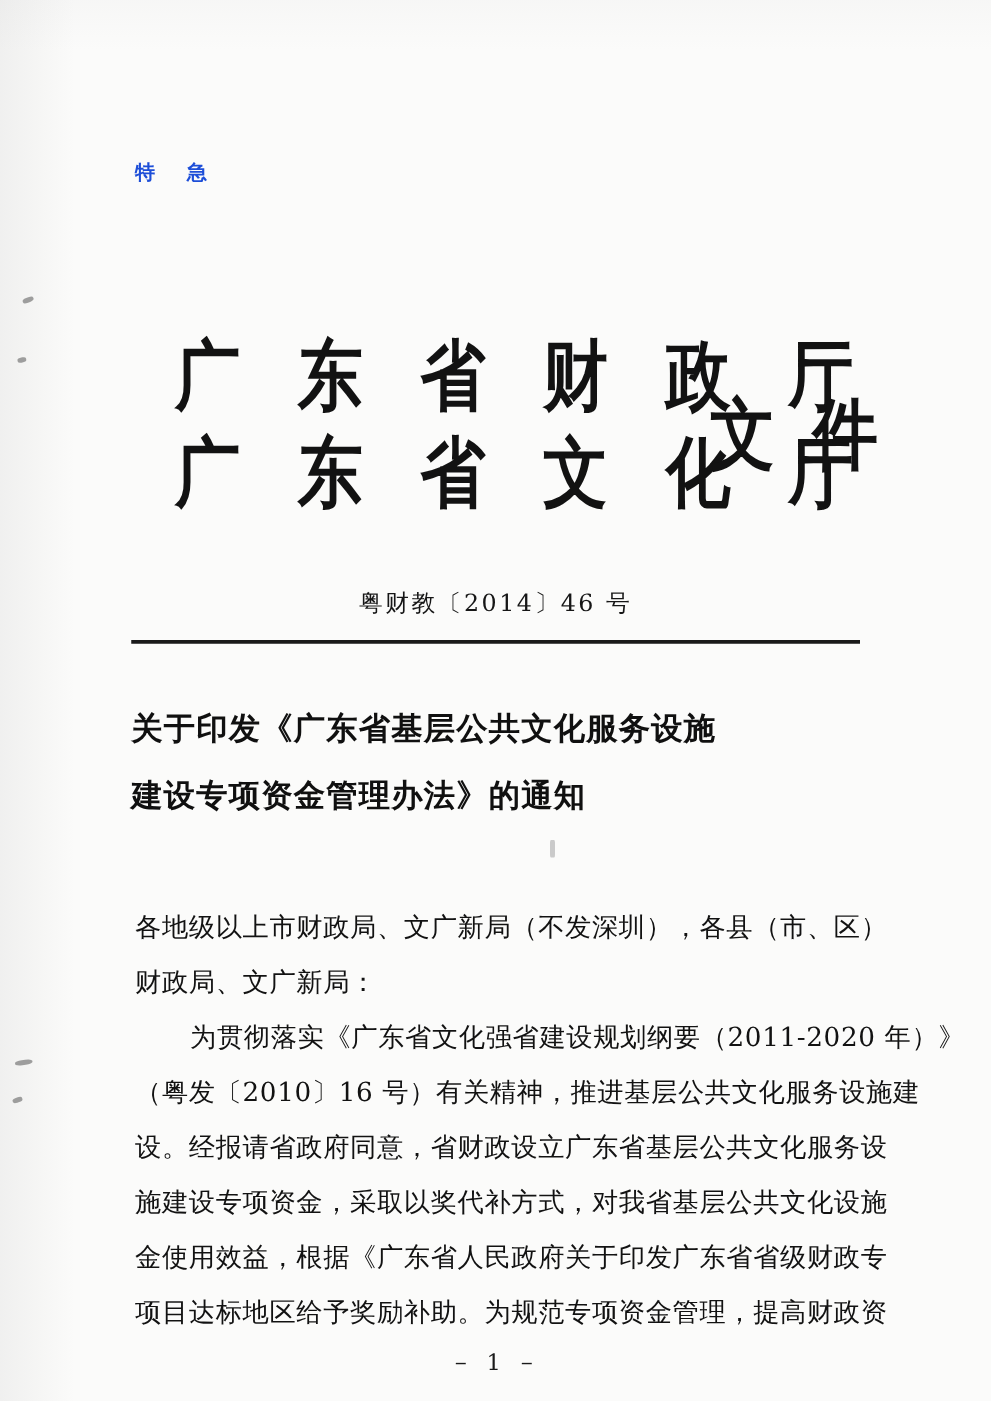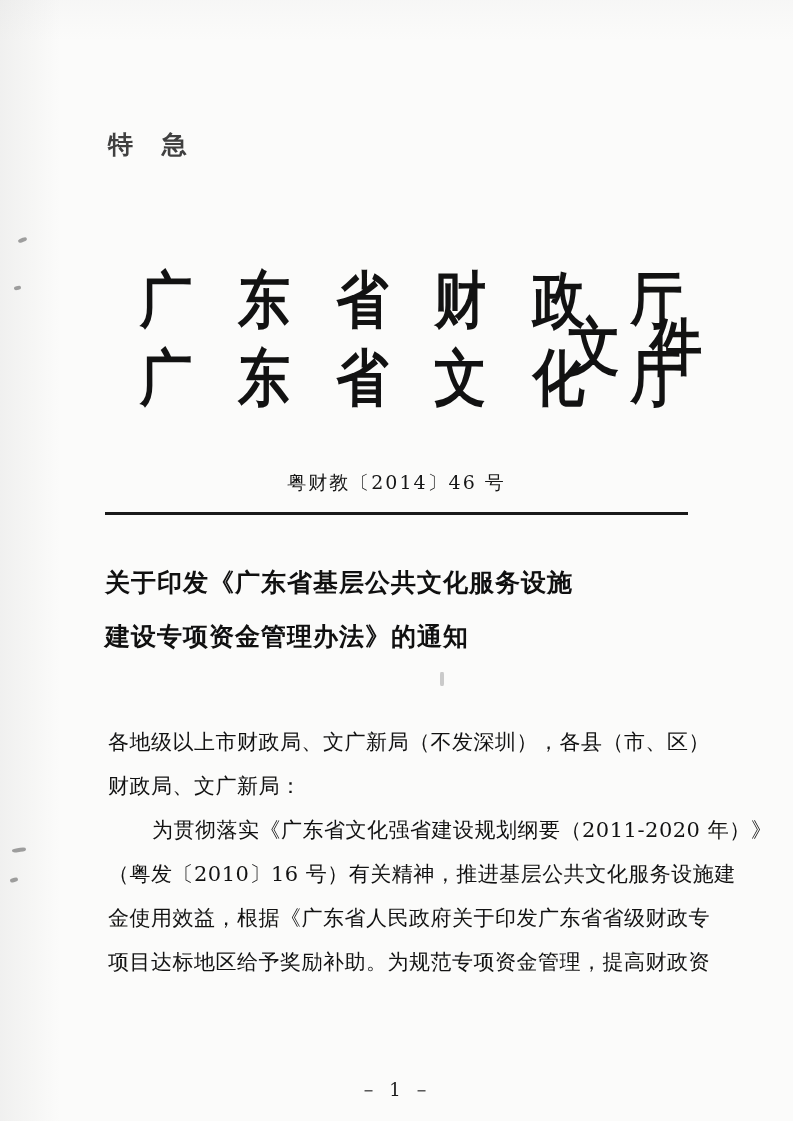--- a/index.html
+++ b/index.html
@@ -32,23 +32,23 @@
       linear-gradient(180deg, rgba(240,240,240,0.4) 0px, rgba(255,255,255,0) 40px);
     pointer-events: none;
   }
 
   .urgent-mark {
     position: absolute;
     left: 108px;
     top: 128px;
     font-family: "DejaVu Serif", "Liberation Serif", serif;
     font-weight: 700;
-    font-size: 25px;
+    font-size: 16px;
     letter-spacing: 10px;
-    color: #404040;
+    color: #1d4ed8;
   }
 
   .masthead {
     position: absolute;
     left: 0;
     top: 248px;
     width: 793px;
     height: 170px;
     text-align: center;
   }
@@ -198,19 +198,21 @@
   <div class="title-block">
     <div class="title-line">关于印发《广东省基层公共文化服务设施</div>
     <div class="title-line">建设专项资金管理办法》的通知</div>
   </div>
 
   <div class="body-block">
     <div class="body-line">各地级以上市财政局、文广新局（不发深圳），各县（市、区）</div>
     <div class="body-line">财政局、文广新局：</div>
     <div class="body-line indent">为贯彻落实《广东省文化强省建设规划纲要（2011-2020 年）》</div>
     <div class="body-line">（粤发〔2010〕16 号）有关精神，推进基层公共文化服务设施建</div>
+    <div class="body-line">设。经报请省政府同意，省财政设立广东省基层公共文化服务设</div>
+    <div class="body-line">施建设专项资金，采取以奖代补方式，对我省基层公共文化设施</div>
     <div class="body-line">金使用效益，根据《广东省人民政府关于印发广东省省级财政专</div>
     <div class="body-line">项目达标地区给予奖励补助。为规范专项资金管理，提高财政资</div>
   </div>
 
   <div class="page-number">－ 1 －</div>
 
 </div>
 
 </body></html>

